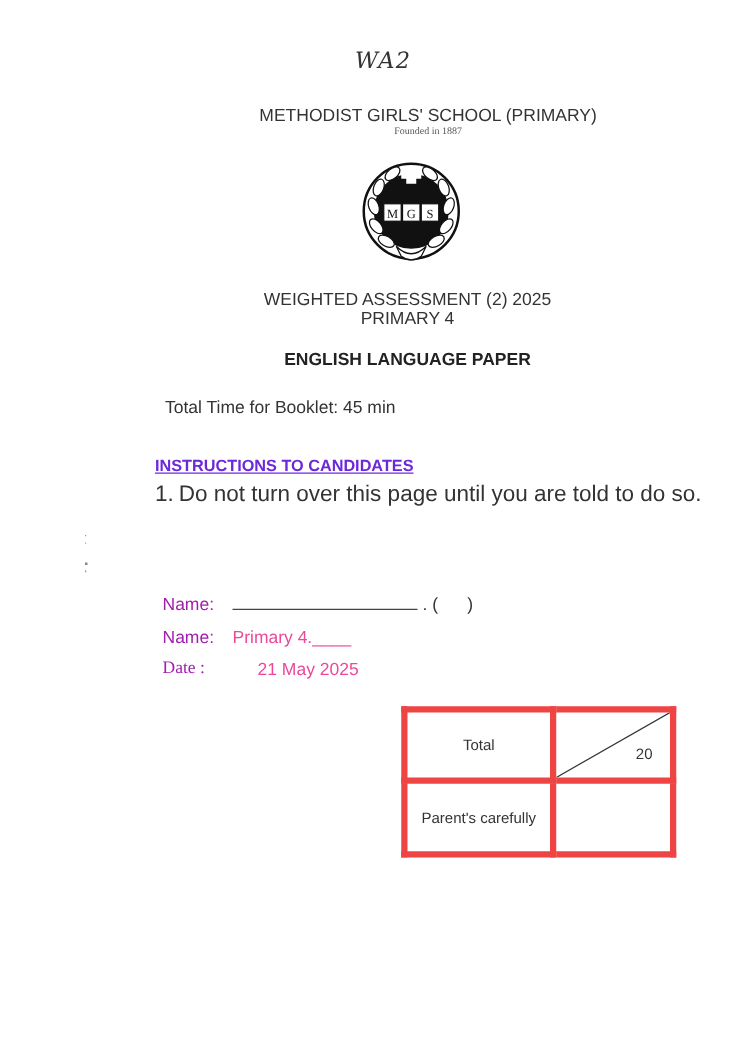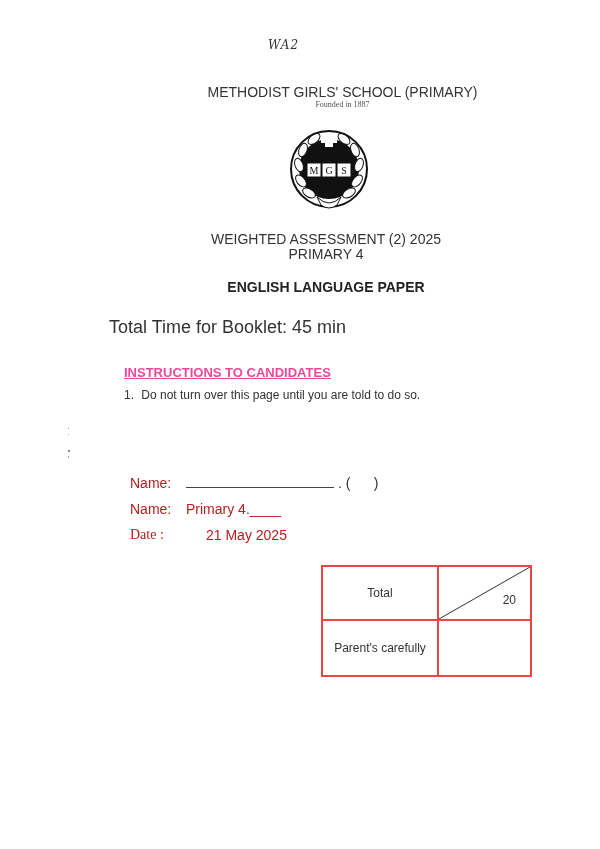--- a/index.html
+++ b/index.html
@@ -1,34 +1,34 @@
 <!DOCTYPE html>
 <html><head>
   <meta charset="utf-8">
   <style>
     html, body { margin: 0; padding: 0; background: #ffffff; }
     body { width: 600px; height: 849px; position: relative; overflow: hidden; font-family: "Liberation Sans", sans-serif; color: #222; }
     .abs { position: absolute; }
-    .handwritten { left: 268px; top: 38px; font-family: "DejaVu Serif", serif; font-size: 12px; font-style: italic; color: #333; letter-spacing: 1px; }
+    .handwritten { left: 284px; top: 38px; font-family: "DejaVu Serif", serif; font-size: 18px; font-style: italic; color: #333; letter-spacing: 1px; }
     .school { left: 0; width: 685px; top: 84px; text-align: center; font-size: 14px; color: #333; }
     .founded { left: 0; width: 685px; top: 100px; text-align: center; font-family: "Liberation Serif", serif; font-size: 8px; color: #555; }
     .logo { left: 287px; top: 125px; width: 84px; height: 88px; }
     .assess { left: 0; width: 652px; top: 232px; text-align: center; font-size: 14px; color: #333; line-height: 15px; }
     .paper { left: 0; width: 652px; top: 279px; text-align: center; font-size: 14px; font-weight: bold; color: #222; }
-    .time { left: 109px; top: 317px; font-size: 18px; color: #333; }
-    .instr-head { left: 124px; top: 365px; font-size: 13px; font-weight: bold; text-decoration: underline; color: #ec4899; }
-    .instr-list { left: 124px; top: 388px; font-size: 12px; color: #333; line-height: 14px; margin: 0; padding: 0; list-style: none; }
+    .time { left: 132px; top: 317px; font-size: 14px; color: #333; }
+    .instr-head { left: 124px; top: 365px; font-size: 13px; font-weight: bold; text-decoration: underline; color: #6d28d9; }
+    .instr-list { left: 124px; top: 388px; font-size: 18px; color: #333; line-height: 14px; margin: 0; padding: 0; list-style: none; }
     .instr-list li span.num { display: inline-block; width: 14px; }
     .specks { left: 66px; top: 426px; width: 6px; height: 36px; }
-    .field-label { left: 130px; font-size: 14px; color: #b91c1c; }
-    .field-val { left: 186px; font-size: 14px; color: #b91c1c; }
+    .field-label { left: 130px; font-size: 14px; color: #a21caf; }
+    .field-val { left: 186px; font-size: 14px; color: #ec4899; }
     .name-line { left: 186px; top: 487px; width: 148px; border-bottom: 1px solid #444; height: 0; }
     .paren { left: 338px; top: 475px; font-size: 14px; color: #333; }
     table.score { position: absolute; left: 321px; top: 565px; border-collapse: collapse; }
-    table.score td { border: 2px solid #ef4444; font-size: 12px; color: #333; padding: 0; }
+    table.score td { border: 5px solid #ef4444; font-size: 12px; color: #333; padding: 0; }
     .c1 { width: 114px; height: 52px; text-align: center; }
     .c2 { width: 91px; height: 52px; position: relative; text-align: center; }
     .c1b { height: 54px; text-align: center; vertical-align: middle; }
     .diag { position: absolute; left: 0; top: 0; width: 100%; height: 100%; }
     .twenty { position: absolute; right: 14px; bottom: 12px; font-size: 12px; }
   </style>
 </head>
 <body>
 
 <div class="abs handwritten">WA2</div>

